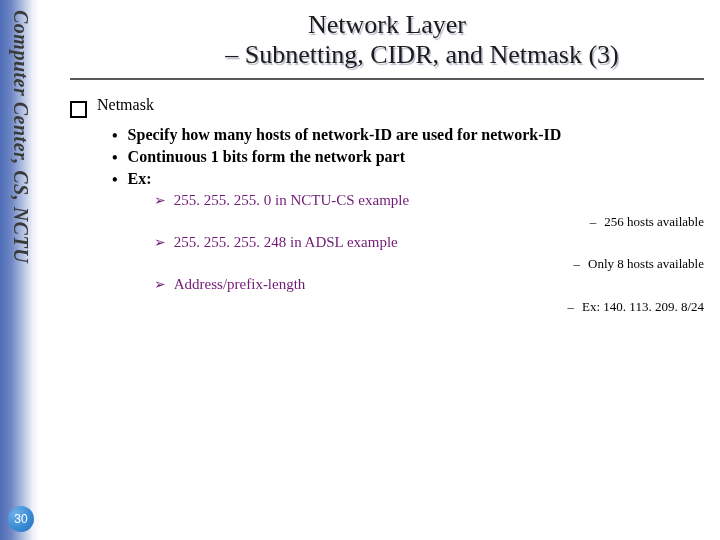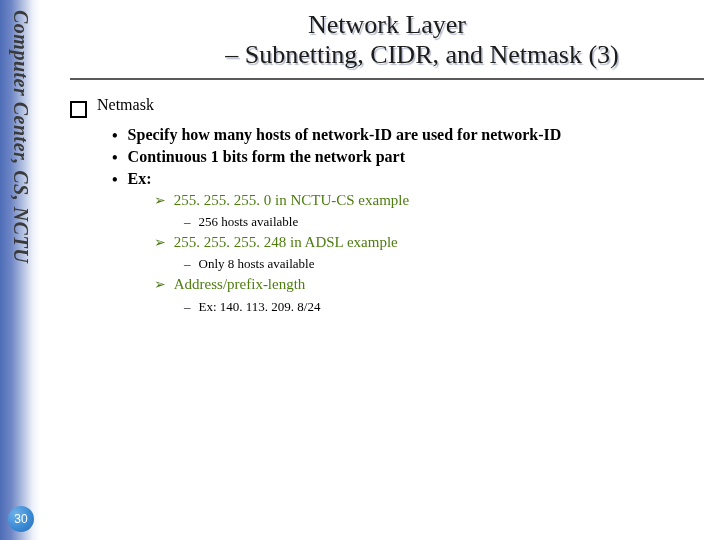--- a/index.html
+++ b/index.html
@@ -93,39 +93,40 @@
   }
   .dot-item::before {
     content: "•";
     font-size: 16px;
     line-height: 1;
     margin-top: 2px;
   }
   .arrow-list { margin-left: 42px; }
   .arrow-item {
     font-size: 15px;
-    color: #4d7c0f;
+    color: #701a75;
     margin: 4px 0;
     display: flex;
     align-items: flex-start;
     gap: 8px;
   }
   .arrow-item::before {
     content: "➢";
     font-size: 14px;
     line-height: 1.3;
   }
   .dash-list { margin-left: 30px; }
   .dash-item {
     font-size: 13px;
     color: #000;
     margin: 3px 0;
     display: flex;
     align-items: flex-start;
     gap: 8px;
+    justify-content: flex-end;
   }
   .dash-item::before {
     content: "–";
     font-size: 13px;
   }
 </style>
 </head>
 <body>
 
 <div class="sidebar">

